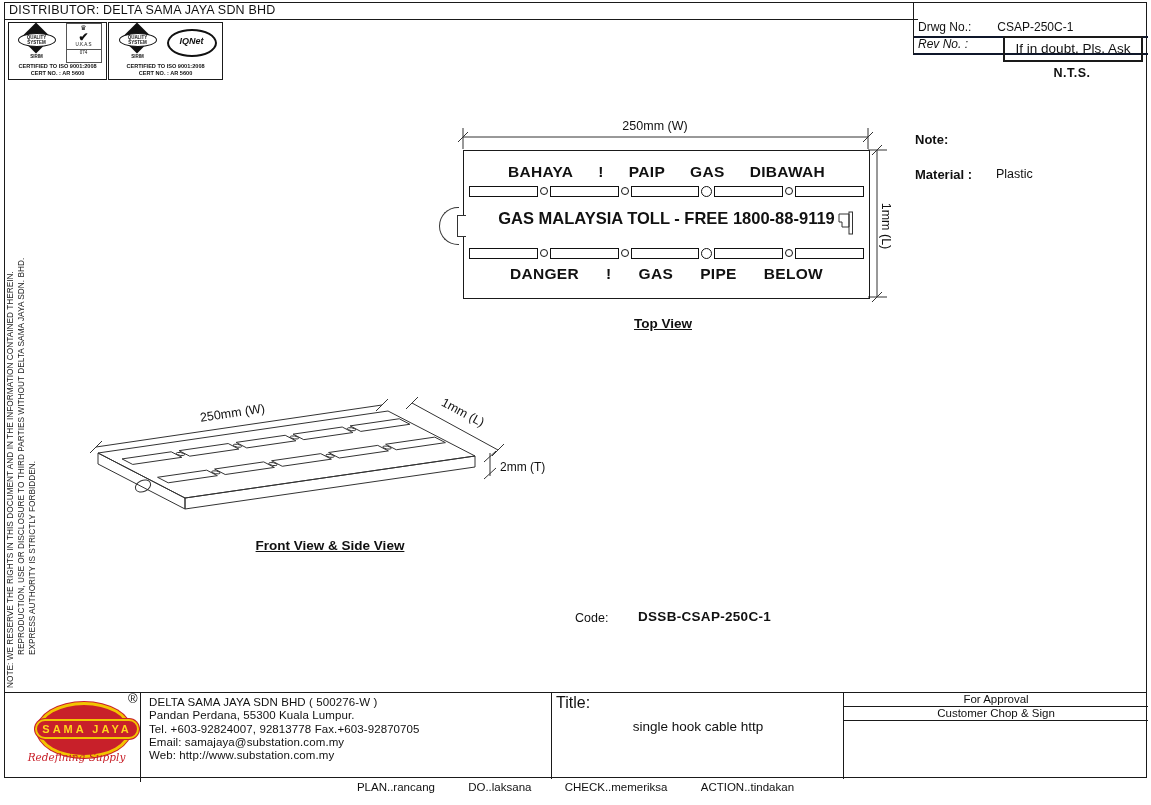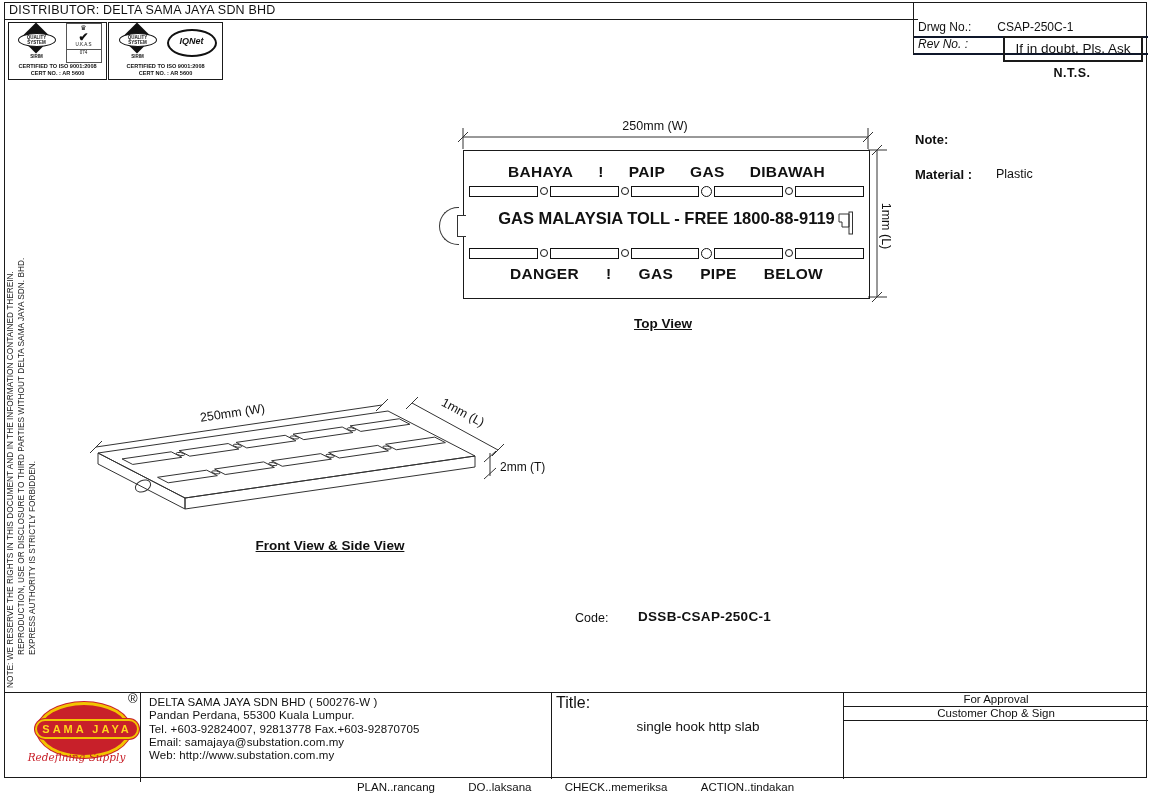--- a/index.html
+++ b/index.html
@@ -262,21 +262,21 @@
     </div>
     <div class="bcell company" style="left:136px;width:415px;">
       <div>DELTA SAMA JAYA SDN BHD ( 500276-W )</div>
       <div>Pandan Perdana, 55300 Kuala Lumpur.</div>
       <div>Tel. +603-92824007, 92813778  Fax.+603-92870705</div>
       <div>Email: samajaya@substation.com.my</div>
       <div>Web: http://www.substation.com.my</div>
     </div>
     <div class="bcell" style="left:547px;width:292px;">
       <div style="position:absolute;left:4px;top:1px;font-size:16px;">Title:</div>
-      <div style="position:absolute;left:0;right:0;top:26px;text-align:center;font-size:13.5px;">single hook http slab</div>
+      <div style="position:absolute;left:0;right:0;top:26px;text-align:center;font-size:13.5px;">single hook cable http</div>
     </div>
     <div class="bcell" style="left:839px;width:304px;">
       <div class="apr-row">For Approval</div>
       <div class="apr-row">Customer Chop &amp; Sign</div>
       <div style="height:58px;"></div>
     </div>
   </div>
 
   <div class="abs pdca">
     <span>PLAN..rancang</span>

